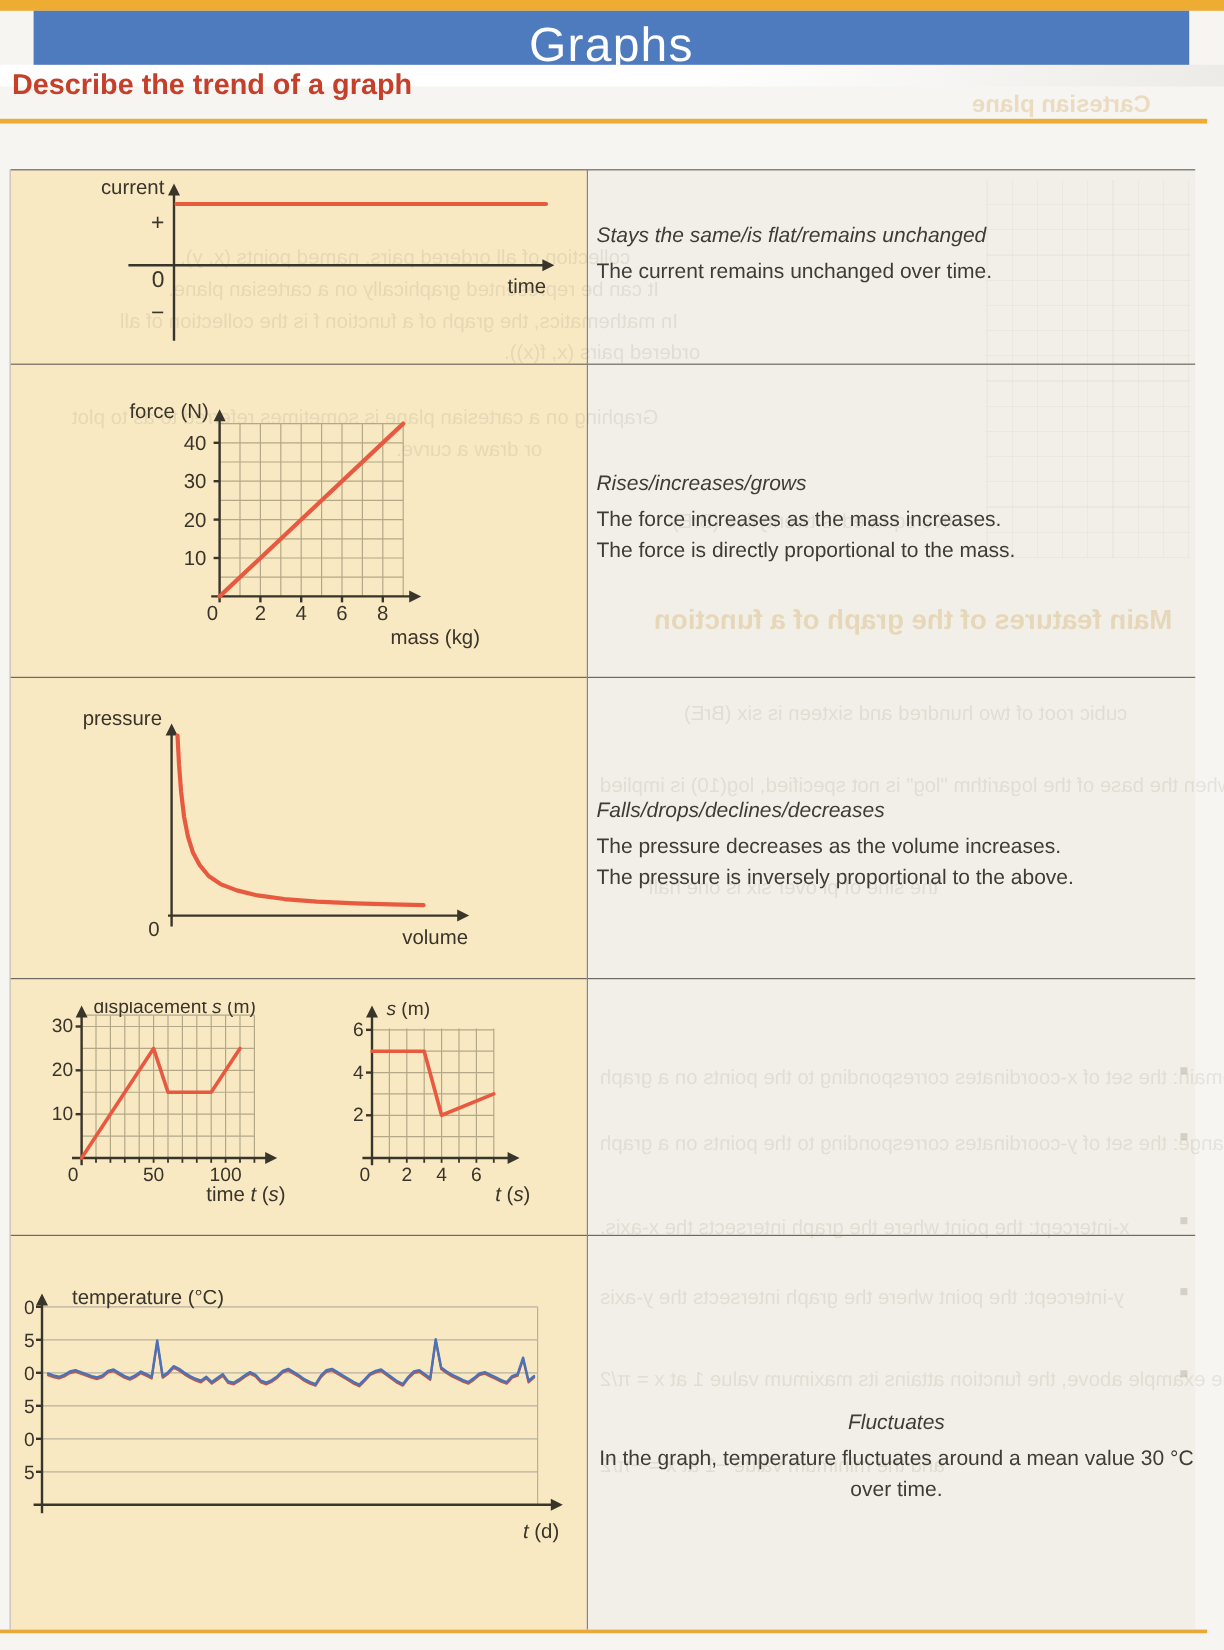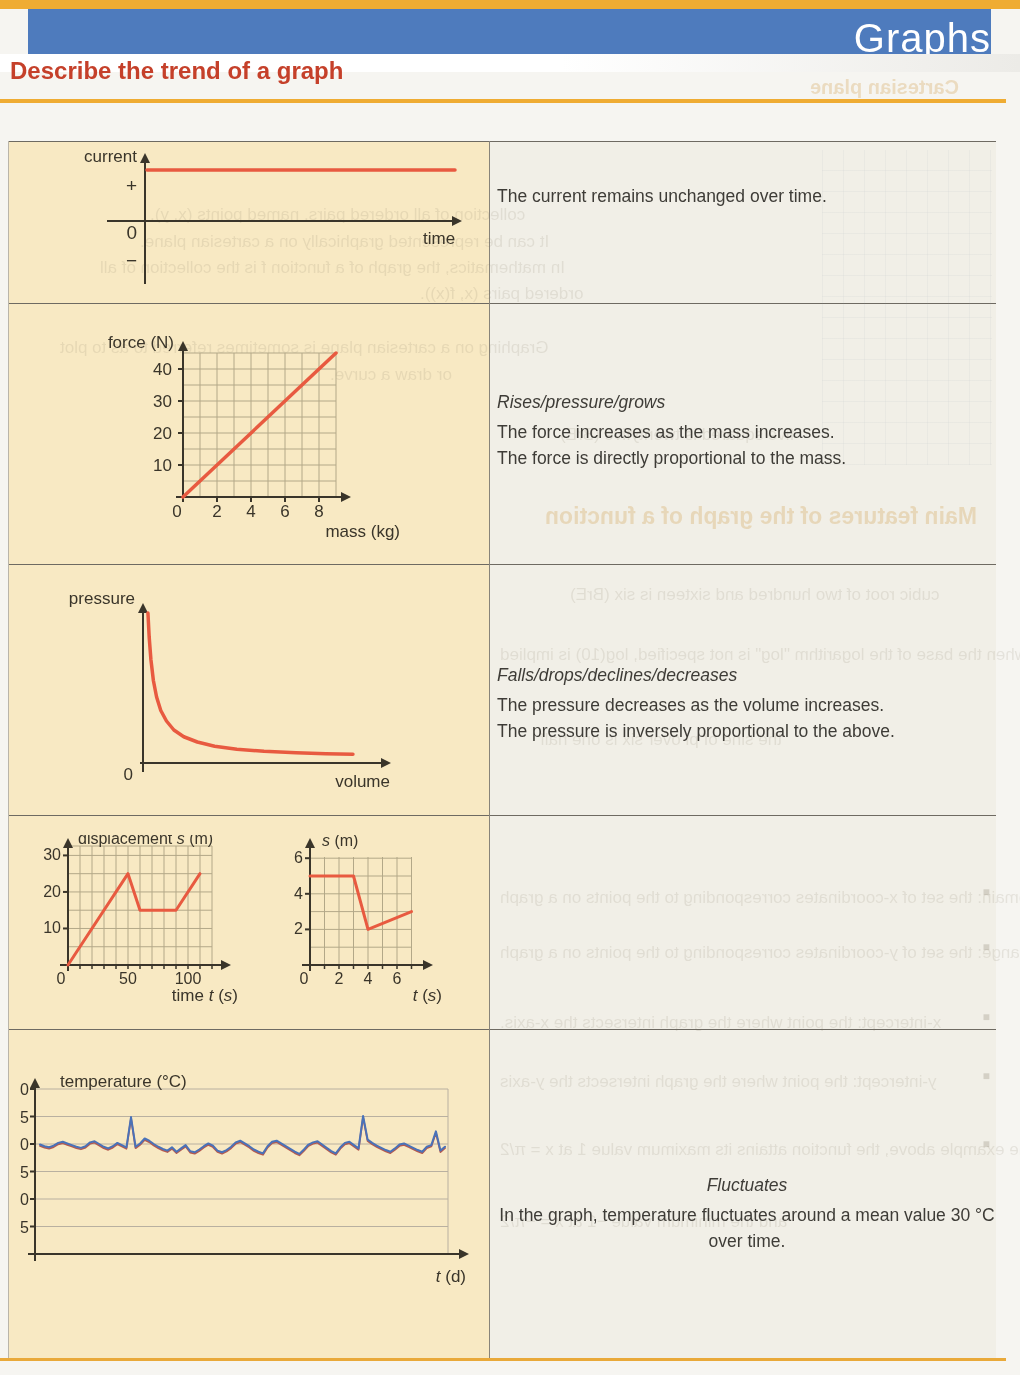--- a/index.html
+++ b/index.html
@@ -1,21 +1,21 @@
 <!DOCTYPE html>
 <html><head>
 <meta charset="utf-8">
 <title>Graphs</title>
 <style>
   html,body{margin:0;padding:0;background:#e8e8e6;}
   .page{position:relative;width:1020px;height:1375px;background:#f6f5f1;overflow:hidden;
         font-family:"Liberation Sans", sans-serif;}
   .topbar{position:absolute;left:0;top:0;width:1020px;height:9px;background:#efac33;z-index:3;}
   .banner{position:absolute;left:28px;top:9px;width:963px;height:58px;background:#4e7bbd;
-          display:flex;align-items:center;justify-content:flex-end;z-index:3;}
+          display:flex;align-items:center;justify-content:center;z-index:3;}
   .banner h1{margin:0;color:#ffffff;font-size:40px;font-weight:400;letter-spacing:1px;}
   .heading-strip{position:absolute;left:0;top:54px;width:1020px;height:18px;
           background:linear-gradient(90deg,#ffffff 55%,#ecebe7);z-index:3;}
   .heading-strip h2{margin:0;padding:3px 0 0 10px;color:#c5402a;font-size:24px;font-weight:700;}
   .underline{position:absolute;left:0;top:99px;width:1006px;height:4px;background:#efac33;z-index:3;}
   .bottomline{position:absolute;left:0;top:1358px;width:1006px;height:3px;background:#e9a93a;z-index:3;}
 
   .content{position:absolute;left:8px;top:141px;width:987px;height:1217px;z-index:0;}
   .leftcol{position:absolute;left:0;top:0;width:480px;height:1217px;background:#f8e9c3;}
   .rightcol{position:absolute;left:481px;top:0;width:506px;height:1217px;background:#f1efe7;}
@@ -278,24 +278,25 @@
       <text x="9" y="47.5" text-anchor="end" font-size="16" fill="#3a352a"><tspan>25</tspan></text>
       <line x1="10" y1="14" x2="15" y2="14" stroke="#3a352a" stroke-width="2"></line>
       <text x="9" y="20" text-anchor="end" font-size="16" fill="#3a352a"><tspan>30</tspan></text>
       <text x="40" y="12" text-anchor="start" font-size="17" fill="#3a352a"><tspan>temperature (°C)</tspan></text>
       <text x="446" y="207" text-anchor="end" font-size="17" fill="#3a352a"><tspan font-style="italic">t</tspan><tspan> (d)</tspan></text>
       <polyline points="20,70.95000000000002 24.55056179775281,72.6 29.10112359550562,73.70000000000002 33.651685393258425,72.05000000000001 38.20224719101124,69.30000000000001 42.752808988764045,68.20000000000002 47.30337078651685,69.85 51.853932584269664,71.5 56.40449438202247,73.15 60.95505617977528,74.25 65.50561797752809,72.6 70.0561797752809,68.75 74.6067415730337,67.65 79.15730337078651,70.4 83.70786516853933,73.15 88.25842696629213,74.80000000000001 92.80898876404494,72.6 97.35955056179775,69.30000000000001 101.91011235955057,71.5 106.46067415730337,73.70000000000002 111.01123595505618,43.45000000000001 115.56179775280899,73.15 120.11235955056179,69.85 124.66292134831461,64.9 129.2134831460674,67.1 133.76404494382024,70.4 138.31460674157302,73.15 142.86516853932585,75.35 147.41573033707866,77 151.96629213483146,73.70000000000002 156.51685393258427,78.1 161.06741573033707,74.80000000000001 165.61797752808988,71.5 170.1685393258427,77.55000000000001 174.7191011235955,78.65 179.26966292134833,75.9 183.82022471910113,72.6 188.37078651685394,69.85 192.92134831460675,72.05000000000001 197.47191011235955,77 202.02247191011236,78.65 206.57303370786516,76.45000000000002 211.12359550561797,73.15 215.67415730337078,68.75 220.22471910112358,67.1 224.77528089887642,69.85 229.32584269662922,72.6 233.87640449438203,75.9 238.42696629213484,78.1 242.97752808988764,79.75 247.52808988764045,72.6 252.07865168539325,68.20000000000002 256.62921348314603,67.1 261.17977528089887,69.85 265.7303370786517,72.6 270.28089887640454,75.35 274.8314606741573,78.1 279.3820224719101,80.30000000000001 283.9325842696629,75.9 288.4831460674157,70.95000000000002 293.03370786516854,68.75 297.5842696629214,67.65 302.13483146067415,70.95000000000002 306.685393258427,74.25 311.23595505617976,77.55000000000001 315.7865168539326,79.75 320.3370786516854,73.70000000000002 324.8876404494382,69.30000000000001 329.438202247191,68.20000000000002 333.9887640449438,71.5 338.53932584269666,74.80000000000001 343.08988764044943,42.34999999999999 347.64044943820227,66 352.19101123595505,69.30000000000001 356.7415730337079,72.05000000000001 361.29213483146066,74.25 365.8426966292135,76.45000000000002 370.39325842696627,78.1 374.9438202247191,74.80000000000001 379.4943820224719,70.95000000000002 384.0449438202247,69.85 388.59550561797755,72.05000000000001 393.14606741573033,74.25 397.69662921348316,76.45000000000002 402.24719101123594,78.1 406.7977528089888,73.15 411.34831460674155,71.5 415.8988764044944,57.74999999999999 420.44943820224717,77 425,73.15" fill="none" stroke="#b65a4e" stroke-width="1.8" stroke-linejoin="round" stroke-linecap="round"></polyline>
       <polyline points="20,69.55000000000001 24.55056179775281,71.19999999999999 29.10112359550562,72.30000000000001 33.651685393258425,70.65 38.20224719101124,67.9 42.752808988764045,66.80000000000001 47.30337078651685,68.44999999999999 51.853932584269664,70.1 56.40449438202247,71.75 60.95505617977528,72.85 65.50561797752809,71.19999999999999 70.0561797752809,67.35 74.6067415730337,66.25 79.15730337078651,69 83.70786516853933,71.75 88.25842696629213,73.4 92.80898876404494,71.19999999999999 97.35955056179775,67.9 101.91011235955057,70.1 106.46067415730337,72.30000000000001 111.01123595505618,42.05000000000001 115.56179775280899,71.75 120.11235955056179,68.44999999999999 124.66292134831461,63.5 129.2134831460674,65.69999999999999 133.76404494382024,69 138.31460674157302,71.75 142.86516853932585,73.94999999999999 147.41573033707866,75.6 151.96629213483146,72.30000000000001 156.51685393258427,76.69999999999999 161.06741573033707,73.4 165.61797752808988,70.1 170.1685393258427,76.15 174.7191011235955,77.25 179.26966292134833,74.5 183.82022471910113,71.19999999999999 188.37078651685394,68.44999999999999 192.92134831460675,70.65 197.47191011235955,75.6 202.02247191011236,77.25 206.57303370786516,75.05000000000001 211.12359550561797,71.75 215.67415730337078,67.35 220.22471910112358,65.69999999999999 224.77528089887642,68.44999999999999 229.32584269662922,71.19999999999999 233.87640449438203,74.5 238.42696629213484,76.69999999999999 242.97752808988764,78.35 247.52808988764045,71.19999999999999 252.07865168539325,66.80000000000001 256.62921348314603,65.69999999999999 261.17977528089887,68.44999999999999 265.7303370786517,71.19999999999999 270.28089887640454,73.94999999999999 274.8314606741573,76.69999999999999 279.3820224719101,78.9 283.9325842696629,74.5 288.4831460674157,69.55000000000001 293.03370786516854,67.35 297.5842696629214,66.25 302.13483146067415,69.55000000000001 306.685393258427,72.85 311.23595505617976,76.15 315.7865168539326,78.35 320.3370786516854,72.30000000000001 324.8876404494382,67.9 329.438202247191,66.80000000000001 333.9887640449438,70.1 338.53932584269666,73.4 343.08988764044943,40.94999999999999 347.64044943820227,64.6 352.19101123595505,67.9 356.7415730337079,70.65 361.29213483146066,72.85 365.8426966292135,75.05000000000001 370.39325842696627,76.69999999999999 374.9438202247191,73.4 379.4943820224719,69.55000000000001 384.0449438202247,68.44999999999999 388.59550561797755,70.65 393.14606741573033,72.85 397.69662921348316,75.05000000000001 402.24719101123594,76.69999999999999 406.7977528089888,71.75 411.34831460674155,70.1 415.8988764044944,56.349999999999994 420.44943820224717,75.6 425,71.75" fill="none" stroke="#4a72b8" stroke-width="2" stroke-linejoin="round" stroke-linecap="round"></polyline>
     </svg>
 
   <div class="desc" id="desc-0">
+      <div class="phrase">Stays the same/is flat/remains unchanged</div>
       <div class="para">The current remains unchanged over time.</div>
     </div>
   <div class="desc" id="desc-1">
-      <div class="phrase">Rises/pressure/grows</div>
+      <div class="phrase">Rises/increases/grows</div>
       <div class="para">The force increases as the mass increases.</div>
       <div class="para">The force is directly proportional to the mass.</div>
     </div>
   <div class="desc" id="desc-2">
       <div class="phrase">Falls/drops/declines/decreases</div>
       <div class="para">The pressure decreases as the volume increases.</div>
       <div class="para">The pressure is inversely proportional to the above.</div>
     </div>
   <div class="desc" id="desc-4">
       <div class="phrase">Fluctuates</div>

